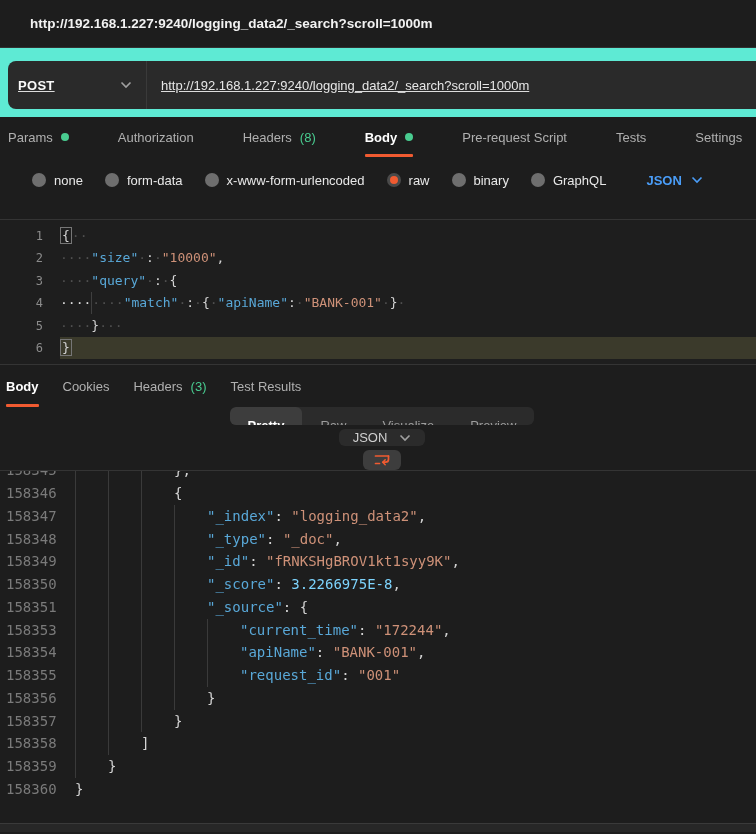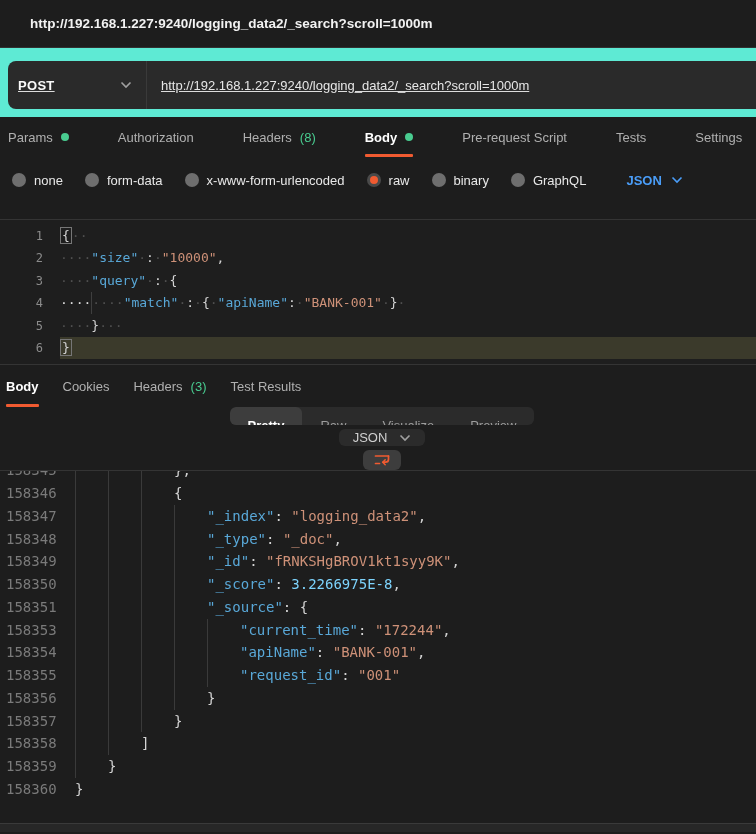--- a/index.html
+++ b/index.html
@@ -46,20 +46,21 @@
   .tab.active::after {
     content:""; position:absolute; left:0; right:0; bottom:0; height:3px;
     background:#f15b31; border-radius:1px;
   }
   .tab .count { color:#49cc90; }
   .dot { width:8px; height:8px; border-radius:50%; background:#49cc90; display:inline-block; }
   
   .body-type-row {
     height:46px; display:flex; align-items:center; gap:22px; padding-left:12px;
     font-size:13px;
+    margin-left:20px;
   }
   .radio-opt { display:flex; align-items:center; gap:8px; cursor:pointer; color:#e8e8e8; }
   .radio-circle { width:14px; height:14px; border-radius:50%; background:#6e6e6e; position:relative; }
   .radio-opt.selected .radio-circle { background:#4a4a4a; }
   .radio-opt.selected .radio-circle::after {
     content:""; position:absolute; left:3px; top:3px; width:8px; height:8px;
     border-radius:50%; background:#f15b31;
   }
   .format-select {
     margin-left:18px; display:flex; align-items:center; gap:9px; cursor:pointer;

